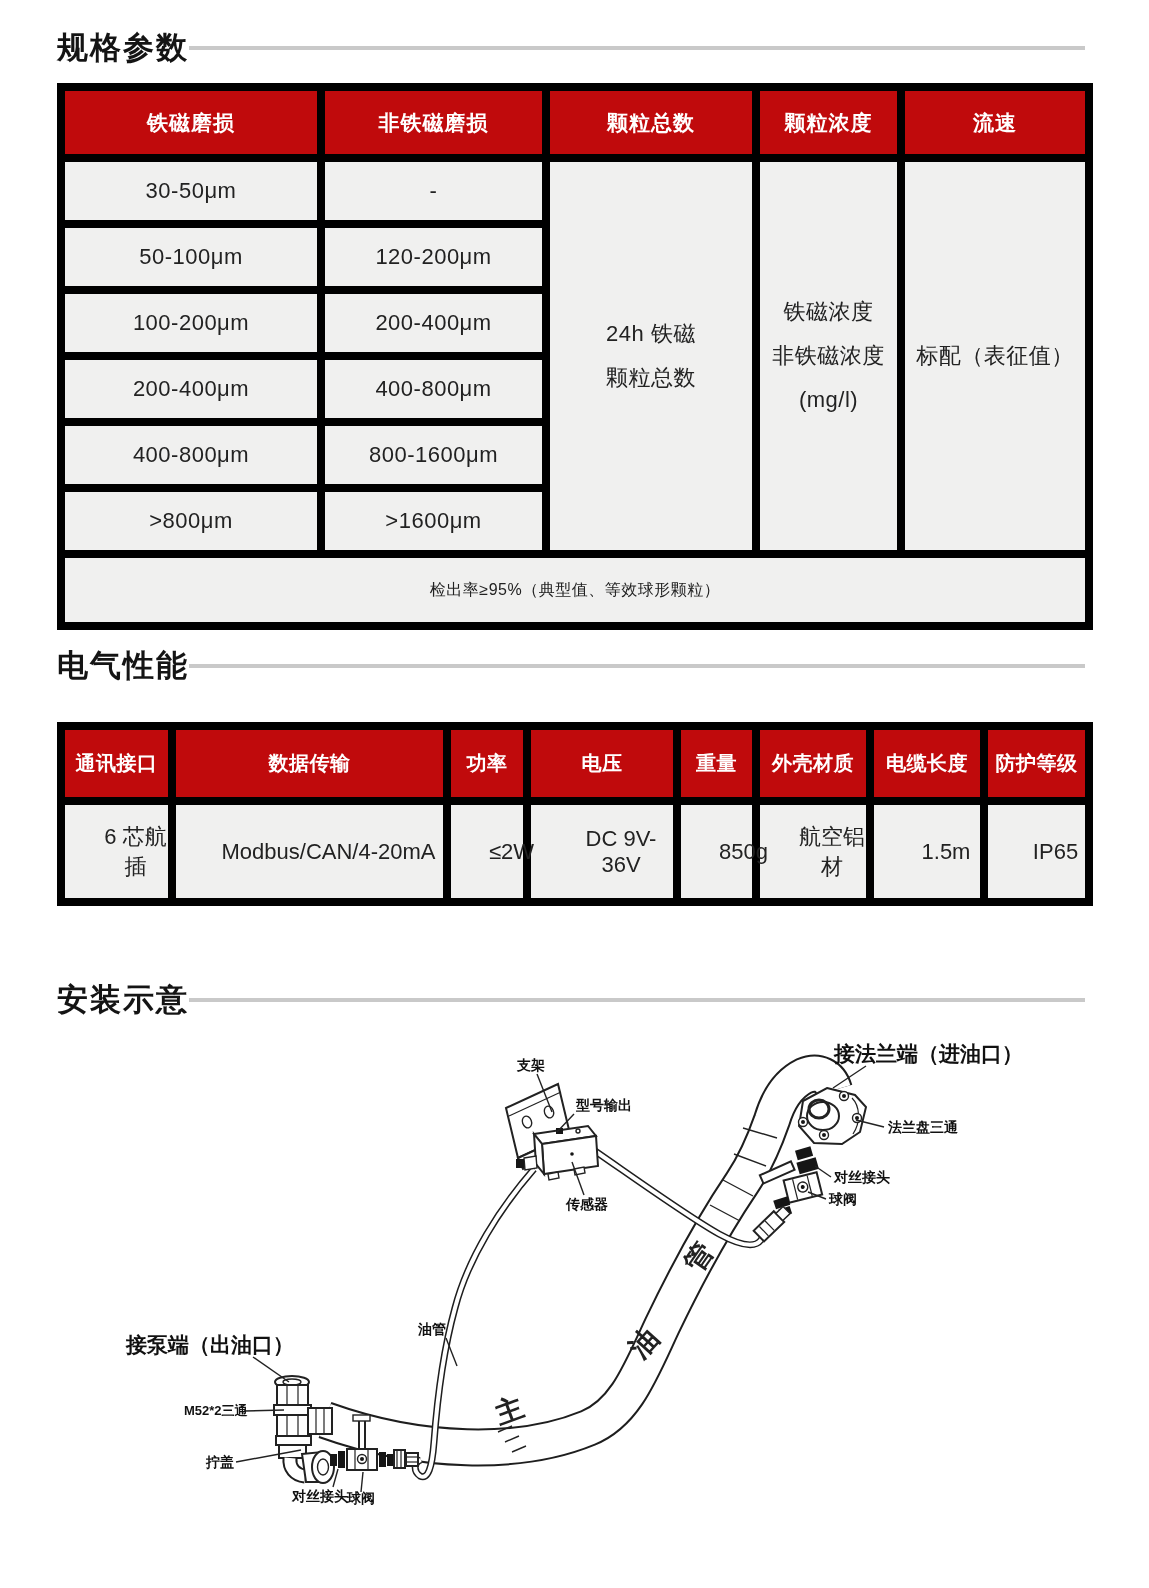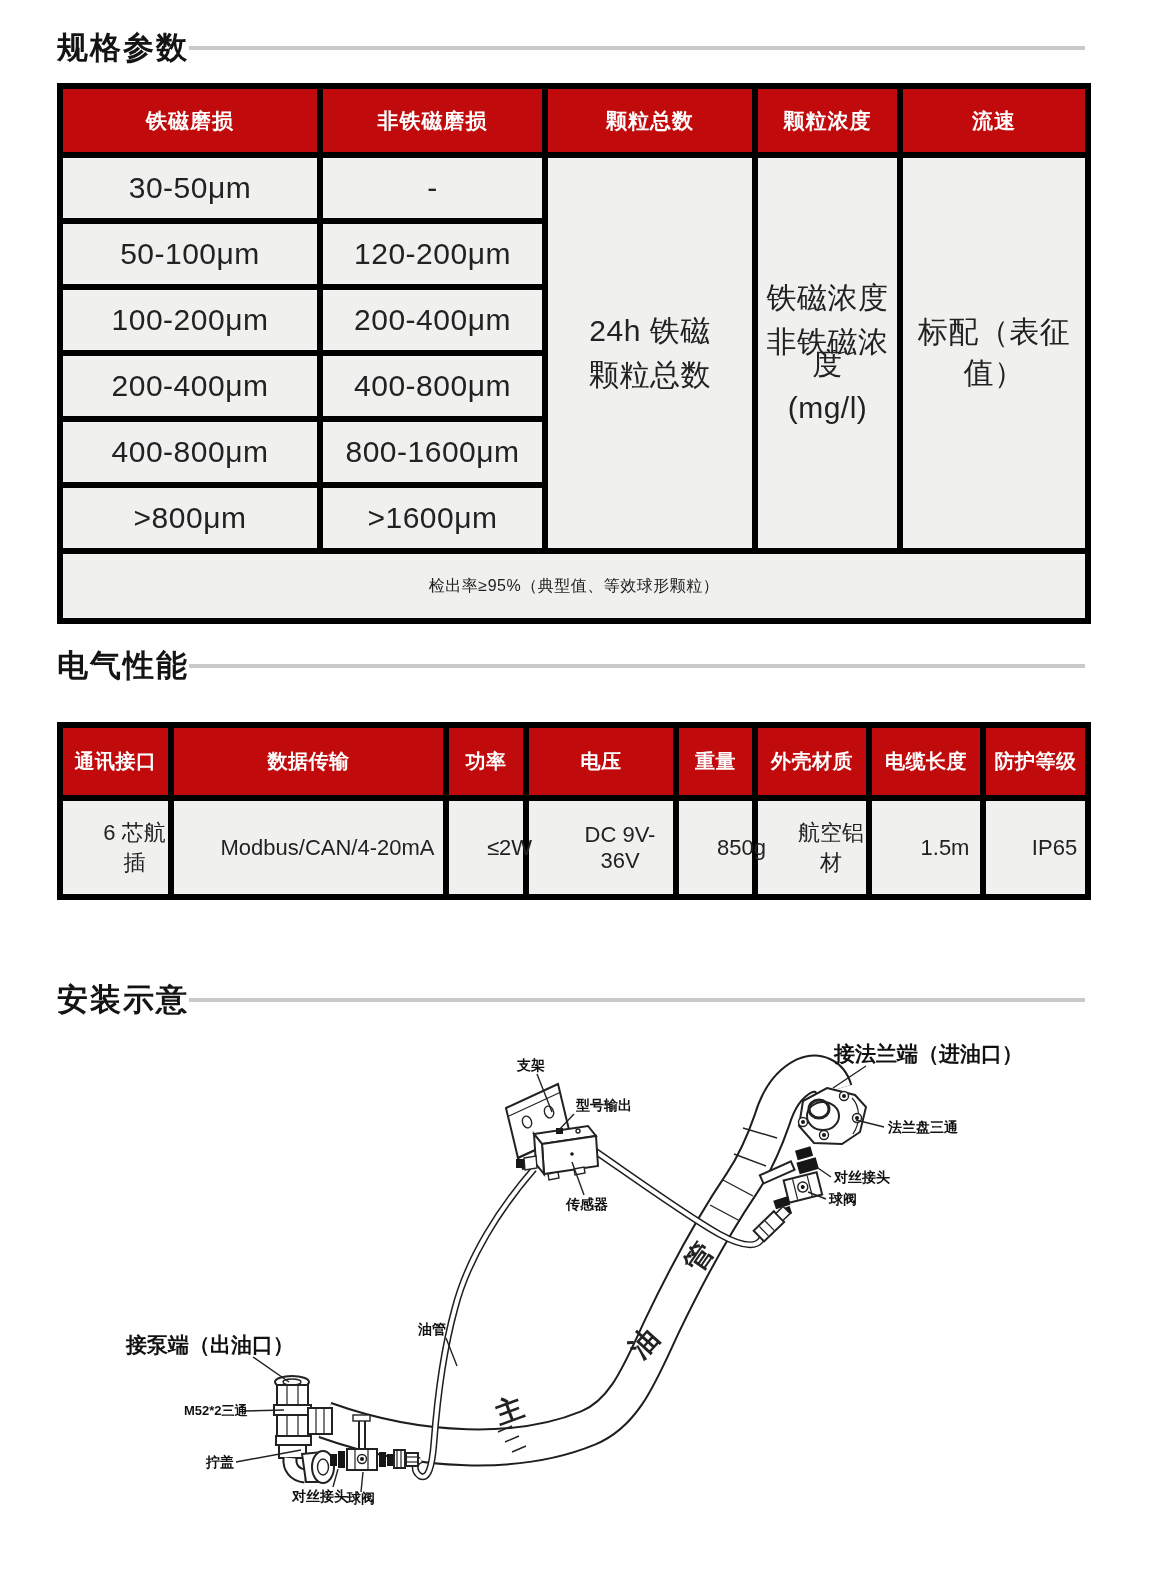--- a/index.html
+++ b/index.html
@@ -11,25 +11,25 @@
   
   .sec{position:absolute;left:57px;width:1028px;display:flex;align-items:center;}
   .sec h2{margin:0;font-size:31px;font-weight:bold;color:#141414;letter-spacing:2px;white-space:nowrap;}
   .sec .rule{flex:1;height:4px;background:#c9c9c9;}
   #sec-spec{top:27px}
   #sec-elec{top:645px}
   #sec-install{top:979px}
 
   
   table{border-collapse:collapse;table-layout:fixed;position:absolute;left:57px;background:#f0f0ef;}
-  th,td{border:6px solid #000000;text-align:center;vertical-align:middle;color:#222;padding:0;}
+  th,td{border:8px solid #000000;text-align:center;vertical-align:middle;color:#222;padding:0;}
   th{background:#c00a0c;color:#ffffff;font-weight:bold;}
   #table-spec{top:83px;width:1028px;}
   #table-spec th{font-size:21px;height:63px;letter-spacing:1px;}
-  #table-spec td{font-size:30px;letter-spacing:.5px;}
+  #table-spec td{font-size:22px;letter-spacing:.5px;}
   #table-spec tr.r{height:66px;}
   #table-spec tr.ft td{height:64px;font-size:16px;}
   .mline span{display:block;line-height:22px;margin:22px 0;}
   #table-elec{top:722px;width:1028px;}
   #table-elec th{font-size:20px;height:67px;letter-spacing:.5px;margin-left:35px;}
   #table-elec td{font-size:22px;height:93px;padding-left:38px;}
 
   
   #diagram{position:absolute;left:0;top:1028px;width:1149px;height:560px;}
   .tube-o{stroke:#1e1e1e;stroke-width:38;fill:none;stroke-linecap:butt;}

